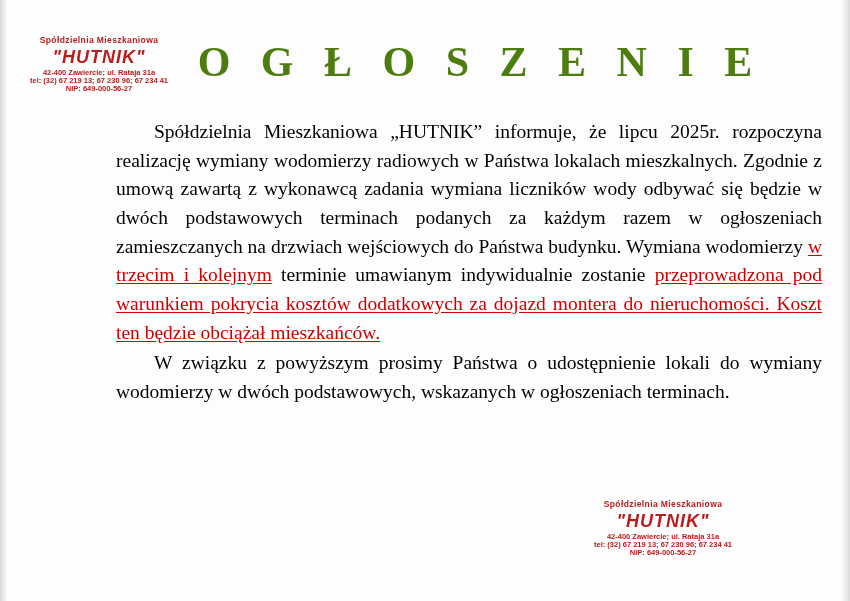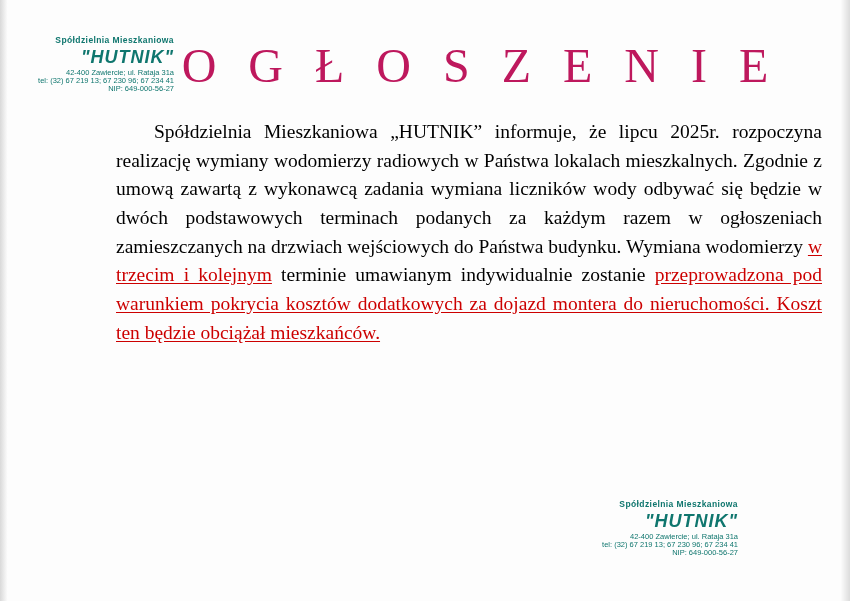--- a/index.html
+++ b/index.html
@@ -34,65 +34,66 @@
     position: absolute;
     right: 0; top: 0; bottom: 0;
     width: 10px;
     background: linear-gradient(to left, #dcdcdc, #ffffff);
     pointer-events: none;
   }
 
   
   .stamp {
     position: absolute;
-    text-align: right;
+    text-align: center;
     line-height: 1.12;
-    color: #0f766e;
+    color: #b91c1c;
     font-family: "Liberation Sans", sans-serif;
   }
   .stamp .coop {
     font-size: 8.5px;
     font-weight: bold;
     letter-spacing: 0.4px;
     white-space: nowrap;
   }
   .stamp .brand {
     font-size: 18px;
     font-weight: bold;
     font-style: italic;
     letter-spacing: 1px;
     margin: 1px 0 2px 0;
     white-space: nowrap;
   }
   .stamp .line {
     font-size: 7.5px;
     white-space: nowrap;
+    font-weight: bold;
   }
   #stamp-top {
     left: 24px;
     top: 36px;
     width: 150px;
   }
   #stamp-bottom {
     left: 588px;
     top: 500px;
     width: 150px;
   }
 
   
   #title {
     position: absolute;
     left: 180px;
     top: 38px;
     width: 600px;
     text-align: center;
-    color: #be185d;
+    color: #4d7c0f;
     font-family: "Liberation Serif", serif;
-    font-weight: normal;
-    font-size: 48px;
+    font-weight: bold;
+    font-size: 42px;
     letter-spacing: 10px;
   }
 
   
   #body-text {
     position: absolute;
     left: 72px;
     top: 118px;
     width: 706px;
     font-size: 19.5px;
@@ -121,20 +122,21 @@
     <div class="brand">"HUTNIK"</div>
     <div class="line">42-400 Zawiercie; ul. Rataja 31a</div>
     <div class="line">tel: (32) 67 219 13; 67 230 96; 67 234 41</div>
     <div class="line">NIP: 649-000-56-27</div>
   </div>
 
   <div id="title">O G Ł O S Z E N I E</div>
 
   <div id="body-text">
     <p><span>Spółdzielnia Mieszkaniowa „HUTNIK” informuje, że lipcu 2025r. rozpoczyna realizację wymiany wodomierzy radiowych w Państwa lokalach mieszkalnych. Zgodnie z umową zawartą z wykonawcą zadania wymiana liczników wody odbywać się będzie w dwóch podstawowych terminach podanych za każdym razem w ogłoszeniach zamieszczanych na drzwiach wejściowych do Państwa budynku. Wymiana wodomierzy </span><span class="hl">w trzecim  i kolejnym</span><span> terminie umawianym indywidualnie zostanie </span><span class="hl">przeprowadzona pod warunkiem pokrycia kosztów dodatkowych za dojazd montera do nieruchomości. Koszt ten będzie obciążał mieszkańców.</span></p>
+    <p>W związku z powyższym prosimy Państwa o udostępnienie lokali do wymiany wodomierzy w dwóch podstawowych, wskazanych w ogłoszeniach terminach.</p>
   </div>
 
   <div class="stamp" id="stamp-bottom">
     <div class="coop">Spółdzielnia Mieszkaniowa</div>
     <div class="brand">"HUTNIK"</div>
     <div class="line">42-400 Zawiercie; ul. Rataja 31a</div>
     <div class="line">tel: (32) 67 219 13; 67 230 96; 67 234 41</div>
     <div class="line">NIP: 649-000-56-27</div>
   </div>
 

